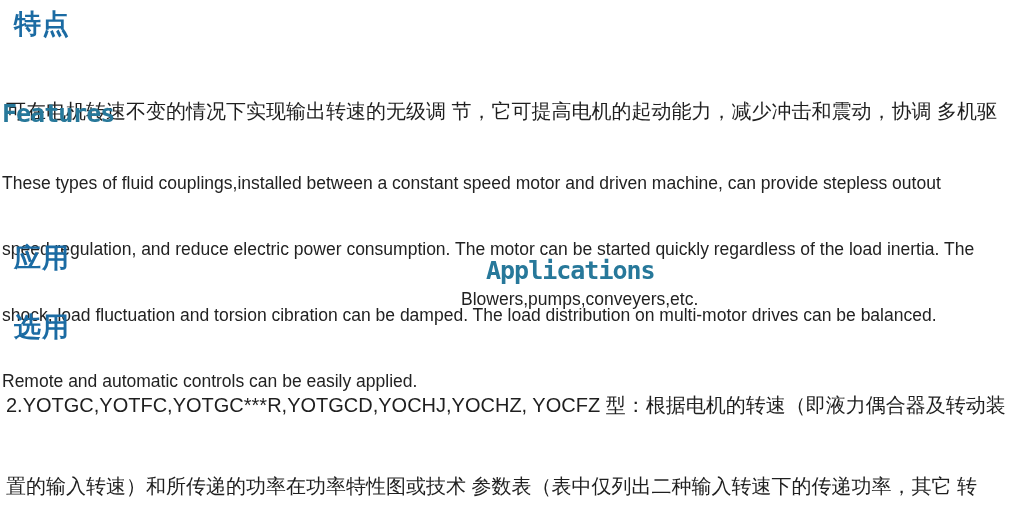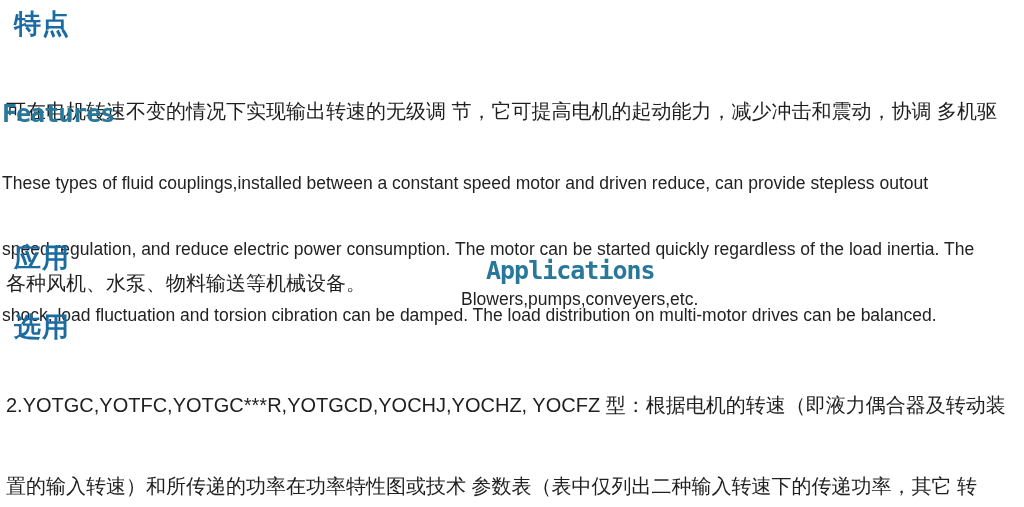--- a/index.html
+++ b/index.html
@@ -68,28 +68,28 @@
 
   <div id="h-tedian" class="cn-heading">特点</div>
 
   <div id="p-tedian" class="cn-body">
     <div class="line">可在电机转速不变的情况下实现输出转速的无级调 节，它可提高电机的起动能力，减少冲击和震动，协调 多机驱</div>
   </div>
 
   <div id="h-features" class="en-heading">Features</div>
 
   <div id="p-features" class="en-body">
-    <div class="line">These types of fluid couplings,installed between a constant speed motor and driven reduce, can provide stepless outout</div>
+    <div class="line">These types of fluid couplings,installed between a constant speed motor and driven machine, can provide stepless outout</div>
     <div class="line">speed regulation, and reduce electric power consumption. The motor can be started quickly regardless of the load inertia. The</div>
     <div class="line">shock, load fluctuation and torsion cibration can be damped. The load distribution on multi-motor drives can be balanced.</div>
+    <div class="line">Remote and automatic controls can be easily applied.</div>
   </div>
 
   <div id="h-yingyong" class="cn-heading">应用</div>
 
-  <div id="p-yingyong" class="cn-body">各种风机、水泵、物料输送等机械设备。</div>
 
   <div id="h-applications" class="en-heading">Applications</div>
 
   <div id="p-applications" class="en-body">Blowers,pumps,conveyers,etc.</div>
 
   <div id="h-xuanyong" class="cn-heading">选用</div>
 
   <div id="p-xuanyong" class="cn-body">
     <div class="line">2.YOTGC,YOTFC,YOTGC***R,YOTGCD,YOCHJ,YOCHZ, YOCFZ 型：根据电机的转速（即液力偶合器及转动装</div>
     <div class="line">置的输入转速）和所传递的功率在功率特性图或技术 参数表（表中仅列出二种输入转速下的传递功率，其它 转</div>

